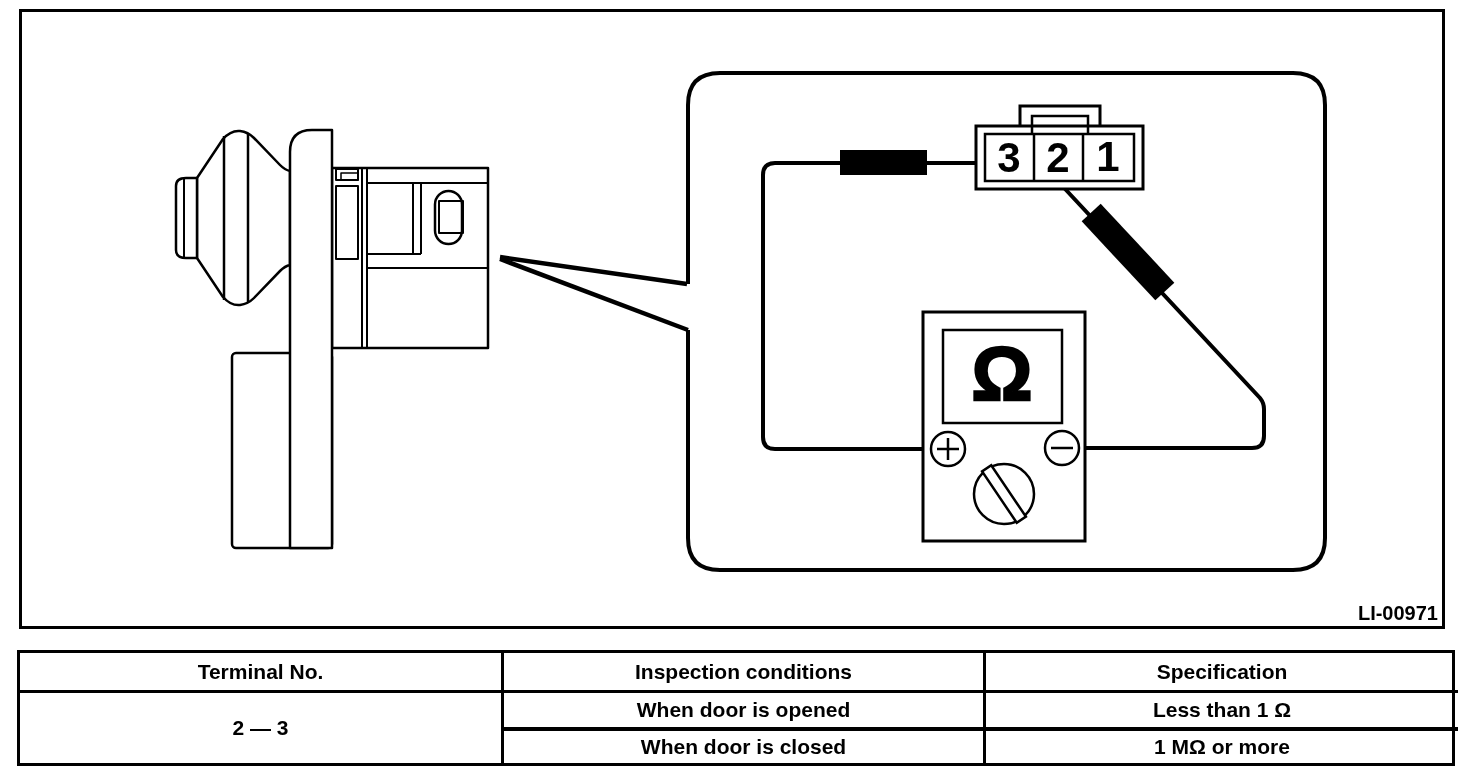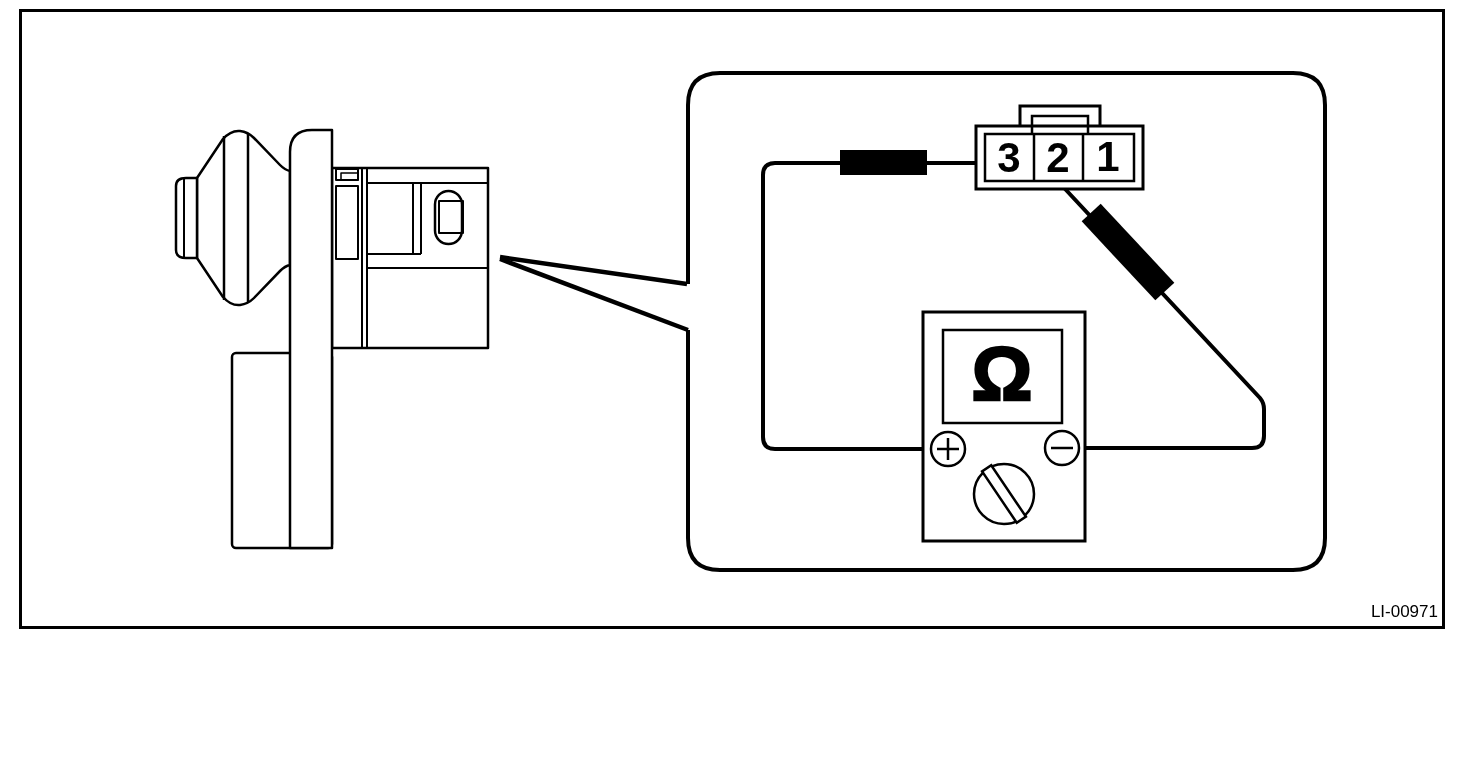--- a/index.html
+++ b/index.html
@@ -9,21 +9,21 @@
   }
   .panel{
     position:absolute;left:19px;top:9px;width:1426px;height:620px;
     border:3px solid #000;box-sizing:border-box;background:#fff;
   }
   .art{position:absolute;left:0;top:0;width:1472px;height:776px;}
   .overlay{position:absolute;transform:translate(-50%,-50%);line-height:1;white-space:nowrap;}
   .pin-digit{font-size:42px;font-weight:bold;}
   .ohm{font-size:76px;font-weight:bold;-webkit-text-stroke:2.5px #000;}
   .fig-code{
-    position:absolute;right:34px;top:603px;font-size:17px;font-weight:400;line-height:1;
+    position:absolute;right:34px;top:603px;font-size:20px;font-weight:700;line-height:1;
   }
   
   .spec-table{
     position:absolute;left:17px;top:650px;width:1438px;height:116px;
     border:3px solid #000;box-sizing:border-box;background:#fff;
     display:grid;grid-template-columns:481px 482px 475px;grid-template-rows:37px 37px 36px;
   }
   .cell{
     display:flex;align-items:center;justify-content:center;
     font-size:21px;font-weight:600;box-sizing:border-box;white-space:nowrap;
@@ -128,14 +128,27 @@
   </svg>
 
   <div class="overlay pin-digit" style="left:1009px;top:158px;">3</div>
   <div class="overlay pin-digit" style="left:1058px;top:158px;">2</div>
   <div class="overlay pin-digit" style="left:1108px;top:157px;">1</div>
 
   <div class="overlay ohm" style="left:1002px;top:374px;">Ω</div>
 
   <div class="fig-code">LI-00971</div>
 
+  <div class="spec-table">
+    <div class="cell pos-c1 row1">Terminal No.</div>
+    <div class="cell pos-c2 row1 c2">Inspection conditions</div>
+    <div class="cell pos-c3 row1 c3">Specification</div>
+
+    <div class="cell pos-c1 rowspan">2 — 3</div>
+
+    <div class="cell pos-c2 row2 c2 r2">When door is opened</div>
+    <div class="cell pos-c3 row2 c3 r2">Less than 1 Ω</div>
+
+    <div class="cell pos-c2 row3 c2 r3">When door is closed</div>
+    <div class="cell pos-c3 row3 c3 r3">1 MΩ or more</div>
+  </div>
 
 </div>
 
 </body></html>

